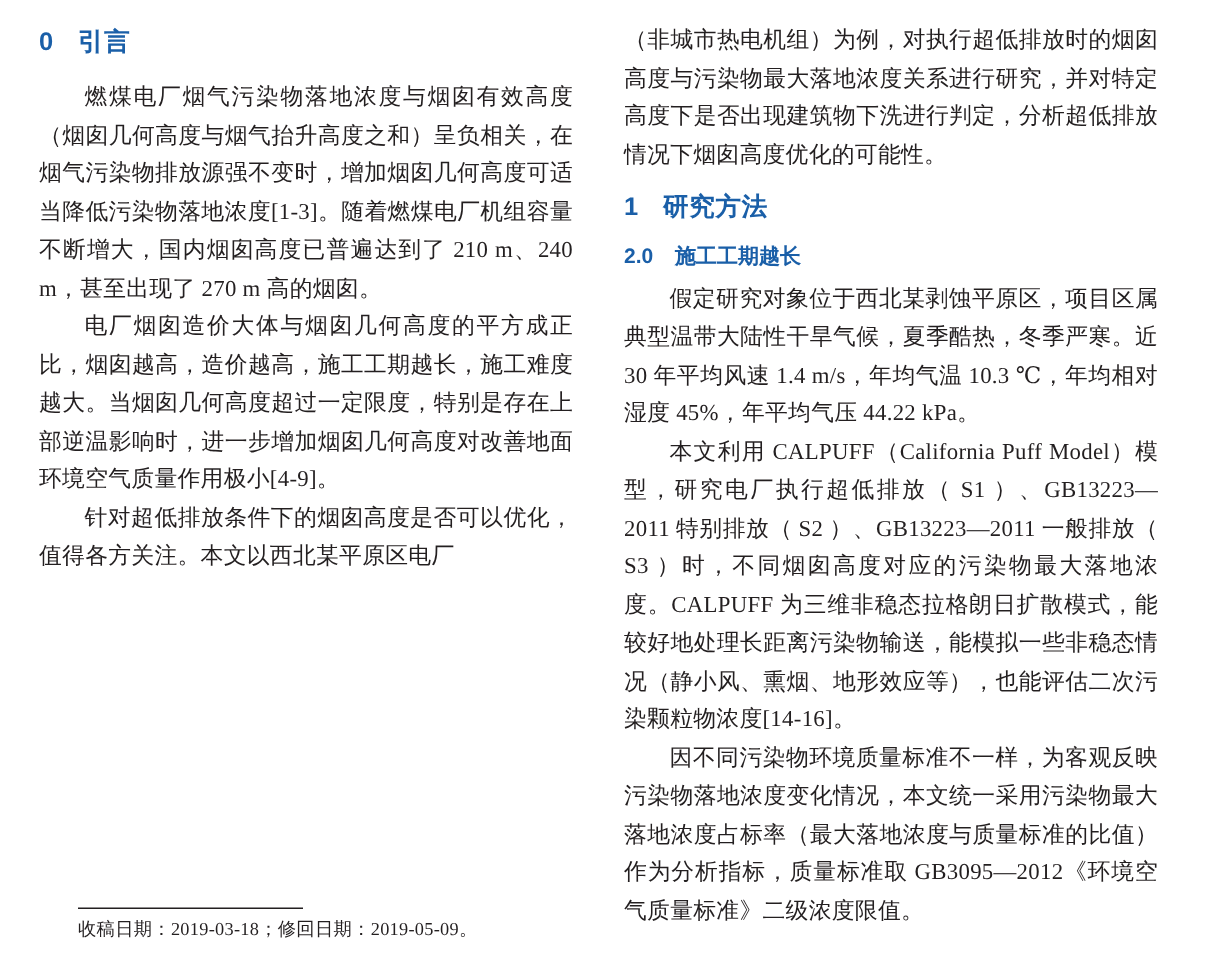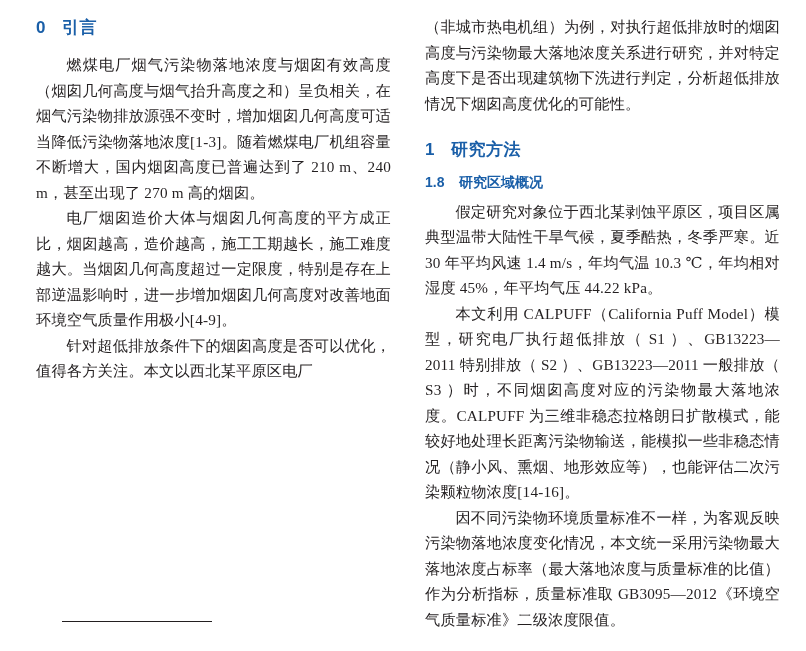--- a/index.html
+++ b/index.html
@@ -12,21 +12,21 @@
     background: #ffffff;
     font-family: "Liberation Serif", "DejaVu Serif", serif;
     color: #231f20;
     overflow: hidden;
   }
   .page {
     position: relative;
     width: 806px;
     height: 651px;
     box-sizing: border-box;
-    padding: 14px 26px 10px 36px;
+    padding: 14px 26px 10px 26px;
   }
   .columns {
     display: flex;
     flex-direction: row;
     gap: 34px;
     height: 100%;
   }
   .col {
     width: 356px;
     position: relative;
@@ -103,33 +103,34 @@
       <div class="h-section">
         <span class="num">0</span><span>引言</span>
       </div>
 
       <p class="para">燃煤电厂烟气污染物落地浓度与烟囱有效高度（烟囱几何高度与烟气抬升高度之和）呈负相关，在烟气污染物排放源强不变时，增加烟囱几何高度可适当降低污染物落地浓度[1-3]。随着燃煤电厂机组容量不断增大，国内烟囱高度已普遍达到了 210 m、240 m，甚至出现了 270 m 高的烟囱。</p>
       <p class="para">电厂烟囱造价大体与烟囱几何高度的平方成正比，烟囱越高，造价越高，施工工期越长，施工难度越大。当烟囱几何高度超过一定限度，特别是存在上部逆温影响时，进一步增加烟囱几何高度对改善地面环境空气质量作用极小[4-9]。</p>
       <p class="para">针对超低排放条件下的烟囱高度是否可以优化，值得各方关注。本文以西北某平原区电厂</p>
 
       <div class="footnote-wrap">
         <div class="footnote-rule"></div>
+        <div class="footnote">收稿日期：2019-03-18；修回日期：2019-05-09。</div>
       </div>
     </div>
 
     <div class="col col-right">
 
       <p class="para noindent">（非城市热电机组）为例，对执行超低排放时的烟囱高度与污染物最大落地浓度关系进行研究，并对特定高度下是否出现建筑物下洗进行判定，分析超低排放情况下烟囱高度优化的可能性。</p>
 
-      <div class="h-section" style="margin-top:24px;">
+      <div class="h-section" style="margin-top:12px;">
         <span class="num">1</span><span>研究方法</span>
       </div>
 
       <div class="h-sub">
-        <span class="num">1.8</span><span>研究区域概况</span>
+        <span class="num">2.0</span><span>施工工期越长</span>
       </div>
       <p class="para">假定研究对象位于西北某剥蚀平原区，项目区属典型温带大陆性干旱气候，夏季酷热，冬季严寒。近 30 年平均风速 1.4 m/s，年均气温 10.3 ℃，年均相对湿度 45%，年平均气压 44.22 kPa。</p>
 
       <p class="para">本文利用 CALPUFF（California Puff Model）模型，研究电厂执行超低排放（ S1 ）、GB13223—2011 特别排放（ S2 ）、GB13223—2011 一般排放（ S3 ）时，不同烟囱高度对应的污染物最大落地浓度。CALPUFF 为三维非稳态拉格朗日扩散模式，能较好地处理长距离污染物输送，能模拟一些非稳态情况（静小风、熏烟、地形效应等），也能评估二次污染颗粒物浓度[14-16]。</p>
       <p class="para">因不同污染物环境质量标准不一样，为客观反映污染物落地浓度变化情况，本文统一采用污染物最大落地浓度占标率（最大落地浓度与质量标准的比值）作为分析指标，质量标准取 GB3095—2012《环境空气质量标准》二级浓度限值。</p>
 
     </div>
   </div>
 </div>
 

